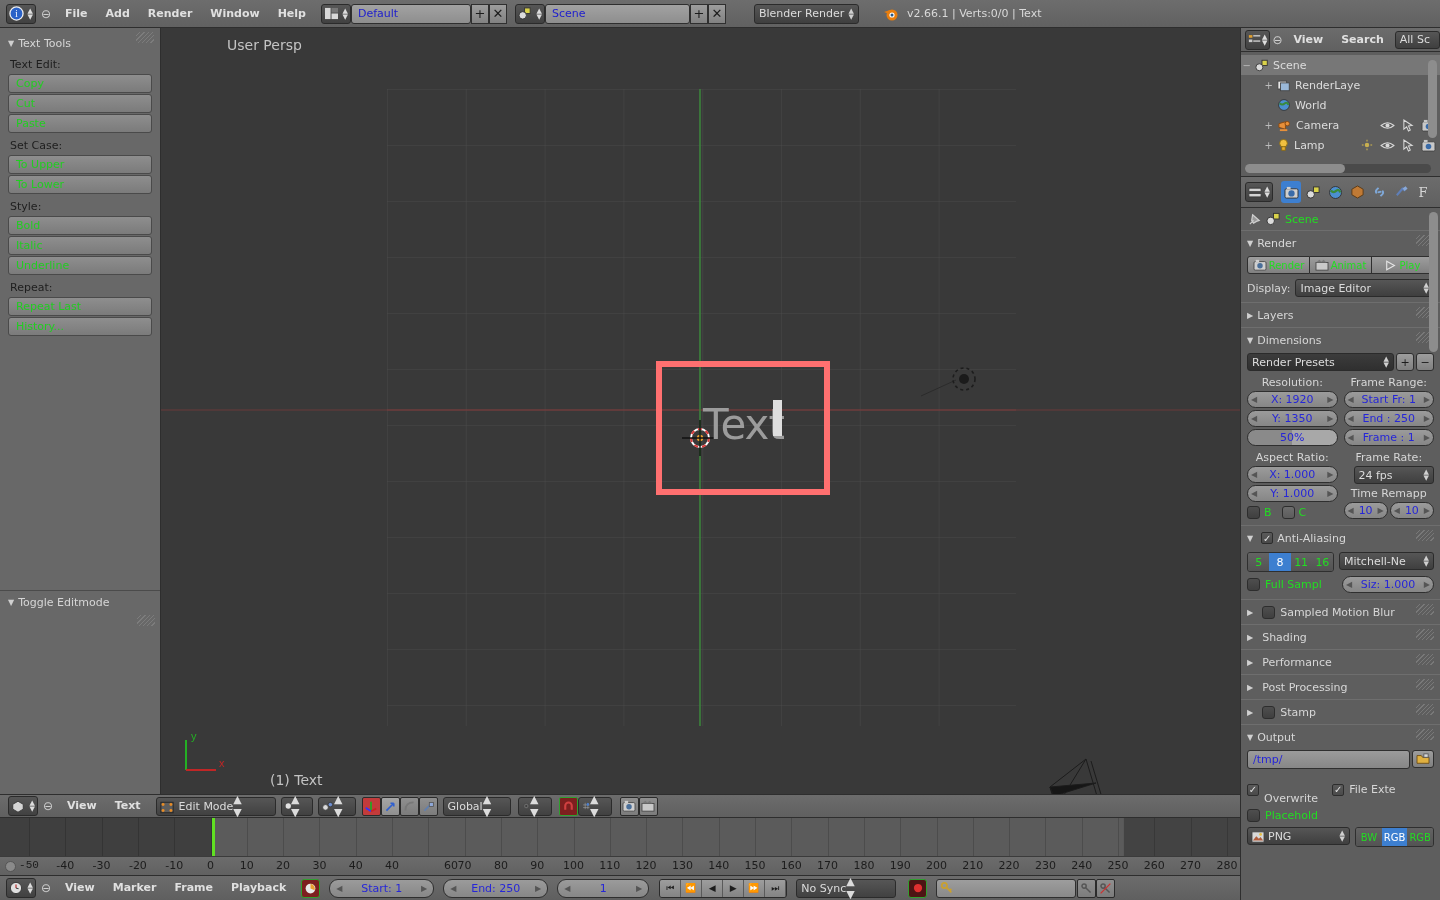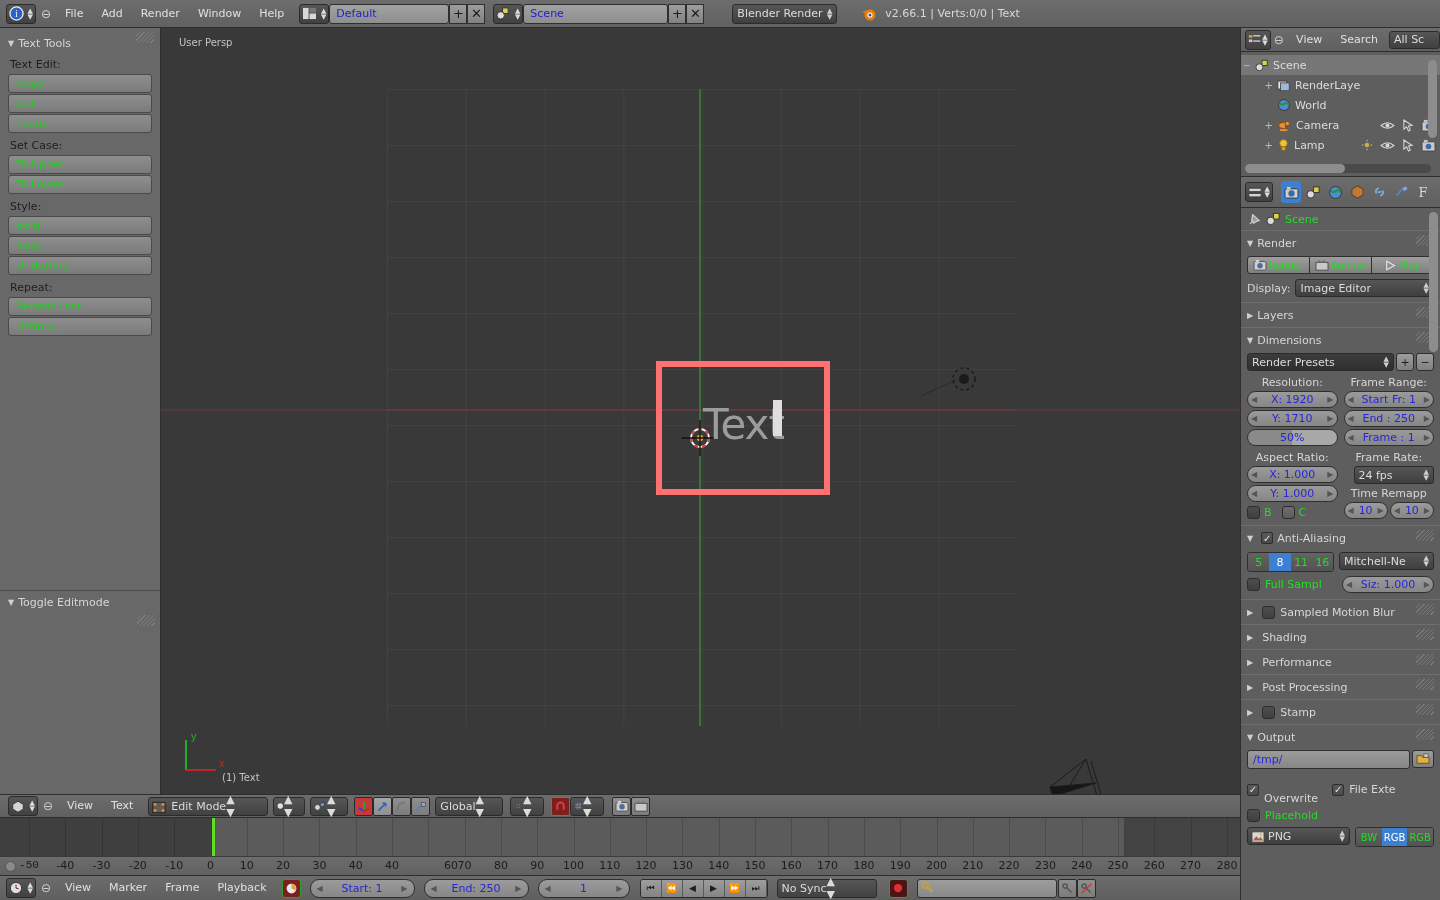--- a/index.html
+++ b/index.html
@@ -52,21 +52,21 @@
     background:linear-gradient(#6d6d6d,#616161);
     border-bottom:1px solid #2e2e2e;
     display:flex; align-items:center; padding-left:6px; gap:0px;
   }
   .editor-sel {
     width:30px; height:20px; border-radius:3px;
     background:linear-gradient(#565656,#414141); border:1px solid #2b2b2b;
     display:flex; align-items:center; justify-content:space-between; padding:0 2px;
   }
   .collapse-icon { width:20px; text-align:center; color:#cfcfcf; font-size:12px;}
-  .menu-item { padding:0 9px; color:#e0e0e0; font-size:11px; cursor:pointer; height:20px; line-height:20px;}
+  .menu-item { padding:0 9px; color:#e0e0e0; font-size:11px; cursor:pointer; height:20px; line-height:20px;font-weight:bold;}
   .layout-field {
     height:20px; min-width:120px; background:linear-gradient(#a2a2a2,#8e8e8e);
     border:1px solid #2f2f2f; border-radius:3px; display:flex; align-items:center;
     padding-left:6px; color:#2020cc; font-size:11px;
   }
   .sq-btn {
     width:18px; height:20px; background:linear-gradient(#9d9d9d,#828282);
     border:1px solid #2f2f2f; display:flex;align-items:center;justify-content:center;
     color:#1b1b1b; font-size:13px; cursor:pointer;
   }
@@ -91,21 +91,21 @@
     position:absolute; left:0; bottom:0; width:161px; height:204px;
     border-top:1px solid #4b4b4b;
   }
 
   
   .viewport {
     position:absolute; left:161px; top:28px; width:1079px; height:766px;
     background:#393939; overflow:hidden;
   }
   .vp-grid { position:absolute; inset:0; }
-  .vp-text { position:absolute; color:#c3c3c3; font-size:10px; }
+  .vp-text { position:absolute; color:#c3c3c3; font-size:14px;margin-left:48px; }
 
   .vp-header {
     position:absolute; left:0; top:794px; width:1240px; height:24px;
     background:linear-gradient(#6c6c6c,#606060);
     border-top:1px solid #2e2e2e; border-bottom:1px solid #2e2e2e;
     display:flex; align-items:center; padding-left:8px; gap:0;
   }
   .tb-dd {
     height:19px; background:linear-gradient(#565656,#414141);
     border:1px solid #2b2b2b; border-radius:3px;
@@ -860,21 +860,21 @@
       <div style="display:flex;gap:6px;margin-top:5px;">
         <div style="flex:1;">
           <div style="text-align:center;color:#d6d6d6;">Resolution:</div>
           <div class="numfield" style="margin-top:2px;">
             <span class="ar l">◀</span>
             <span>X: 1920</span>
             <span class="ar r">▶</span>
           </div>
           <div class="numfield" style="margin-top:2px;">
             <span class="ar l">◀</span>
-            <span>Y: 1710</span>
+            <span>Y: 1350</span>
             <span class="ar r">▶</span>
           </div>
           <div class="numfield" style="margin-top:2px;background:linear-gradient(90deg,#8a8a8a 0 50%,#a8a8a8 50% 100%);">
             <span>50%</span>
           </div>
         </div>
         <div style="flex:1;">
           <div style="text-align:center;color:#d6d6d6;">Frame Range:</div>
           <div class="numfield" style="margin-top:2px;">
             <span class="ar l">◀</span>

